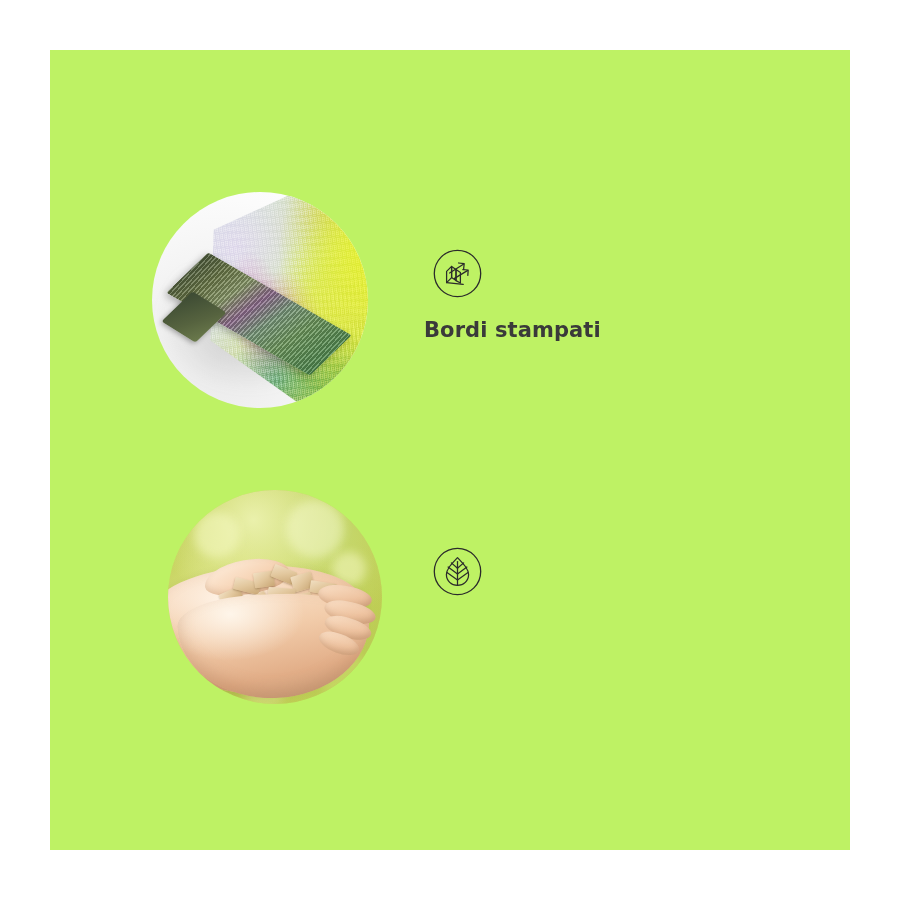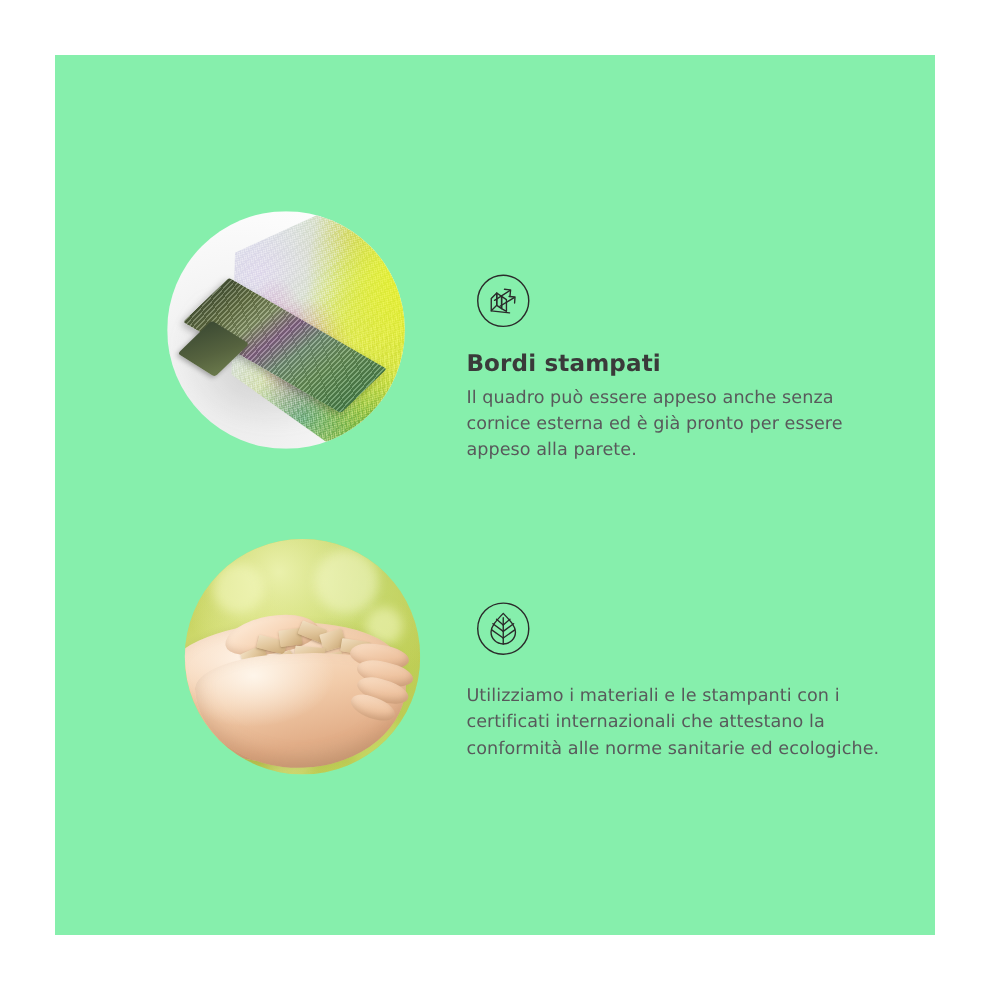--- a/index.html
+++ b/index.html
@@ -22,21 +22,21 @@
     overflow: hidden;
   }
 
   
   .panel {
     position: absolute;
     left: 50px;
     top: 50px;
     width: 800px;
     height: 800px;
-    background: #86efac;
+    background: #bef264;
   }
 
   
   .feature {
     position: absolute;
     left: 0;
     top: 0;
     width: 800px;
   }
   .feature-1 { top: 92px; }
@@ -313,21 +313,20 @@
             <path d="M16.6 24.0 L30.4 15.2"></path>
             <path d="M25.6 14.0 L31.2 14.6 L30.6 20.2"></path>
             <path d="M21.5 29.4 L34.4 21.6"></path>
             <path d="M29.8 20.6 L35.2 21.0 L34.8 26.4"></path>
           </g>
         </svg>
       </div>
 
       <div class="text-block">
         <h2 class="heading">Bordi stampati</h2>
-        <p class="body-text">Il quadro può essere appeso anche senza cornice esterna ed è già pronto per essere appeso alla parete.</p>
       </div>
     </section>
 
     <section class="feature feature-2">
 
       <div class="photo photo-2">
         <div class="eco-scene">
           <div class="bokeh b1"></div>
           <div class="bokeh b2"></div>
           <div class="bokeh b3"></div>
@@ -378,18 +377,17 @@
             <path d="M24.5 21.2 L30.6 15.9"></path>
             <path d="M24.5 27.0 L15.1 20.0"></path>
             <path d="M24.5 27.0 L33.9 20.0"></path>
             <path d="M24.5 33.0 L14.0 25.6"></path>
             <path d="M24.5 33.0 L35.0 25.6"></path>
           </g>
         </svg>
       </div>
 
       <div class="text-block">
-        <p class="body-text">Utilizziamo i materiali e le stampanti con i certificati internazionali che attestano la conformità alle norme sanitarie ed ecologiche.</p>
       </div>
     </section>
 
   </div>
 </div>
 
 </body></html>

